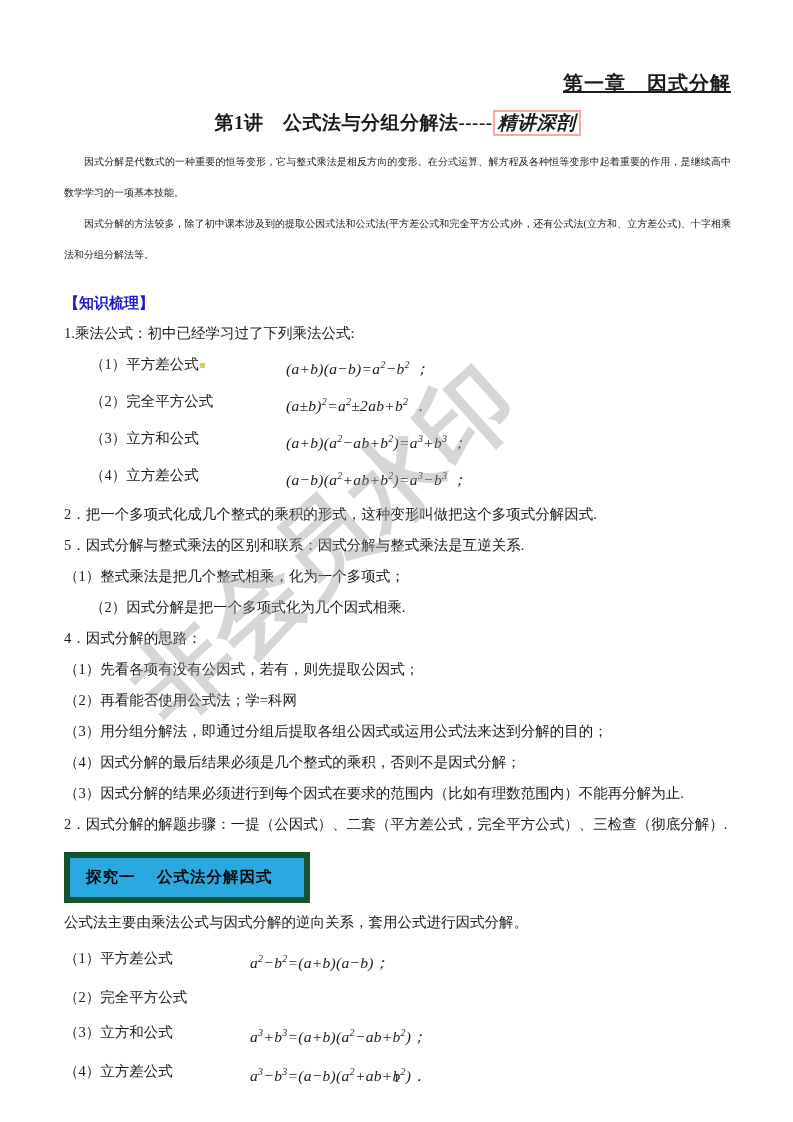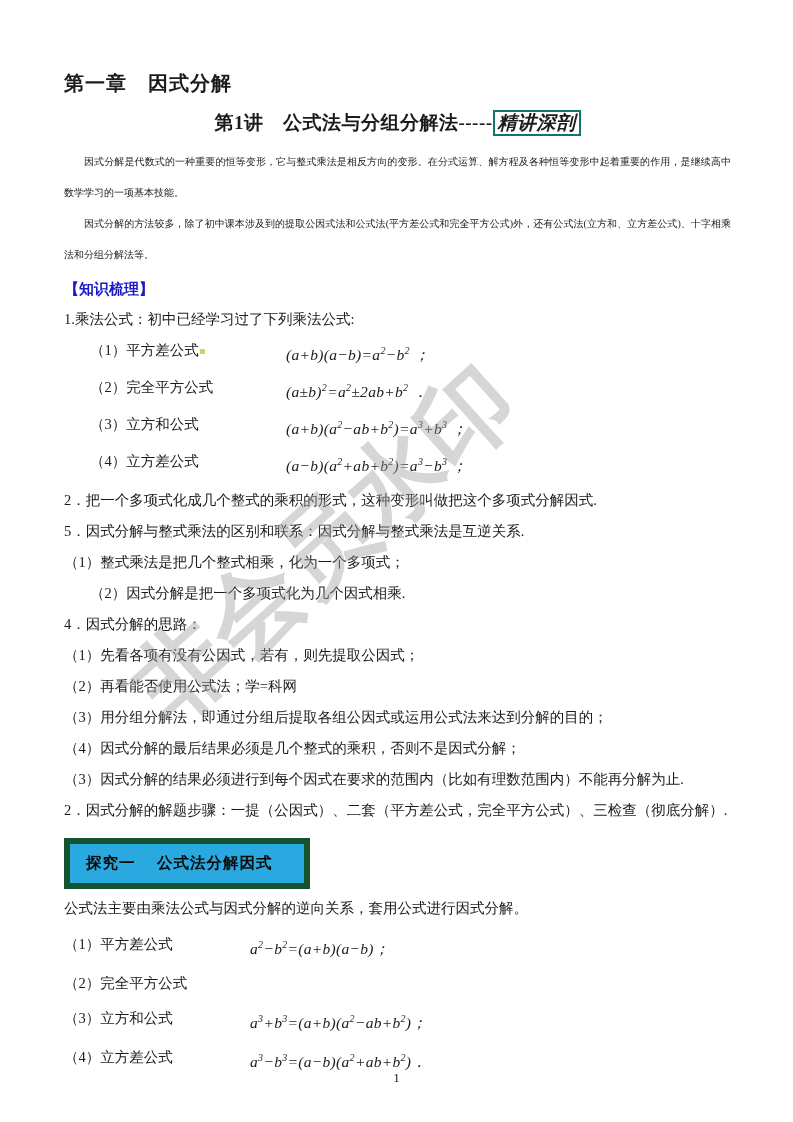--- a/index.html
+++ b/index.html
@@ -12,49 +12,50 @@
     font-family:"Liberation Serif","DejaVu Serif",serif;
     color:#1b1b1b;
   }
   .content {
     position:relative;
     padding:70px 62px 0 64px;
     z-index:1;
   }
   .chapter-title {
     margin:0;
-    text-align:left;
+    text-align:right;
     font-size:20px; line-height:26px;
     font-weight:bold;
     letter-spacing:1px;
+    text-decoration:underline;
   }
   .lecture-title {
     margin:14px 0 0 0;
     text-align:center;
     font-size:19px; line-height:26px;
     font-weight:bold;
     letter-spacing:0.5px;
   }
   .boxed {
     display:inline-block;
-    border:2px solid #0f766e;
+    border:2px solid #fca5a5;
     padding:0 3px;
     font-style:italic;
     line-height:22px;
   }
   .intro { margin-top:10px; }
   .intro p {
     margin:0;
     text-indent:2em;
     font-size:10px;
     line-height:31px;
     text-align:justify;
   }
   .k-header {
-    margin-top:4px;
+    margin-top:18px;
     font-size:15px; line-height:30px;
     font-weight:bold;
     color:#1a1ac8;
   }
   .k-lead { font-size:14.5px; line-height:30px; }
   .f-row {
     position:relative;
     display:flex;
     font-size:14.5px;
     line-height:33px;

